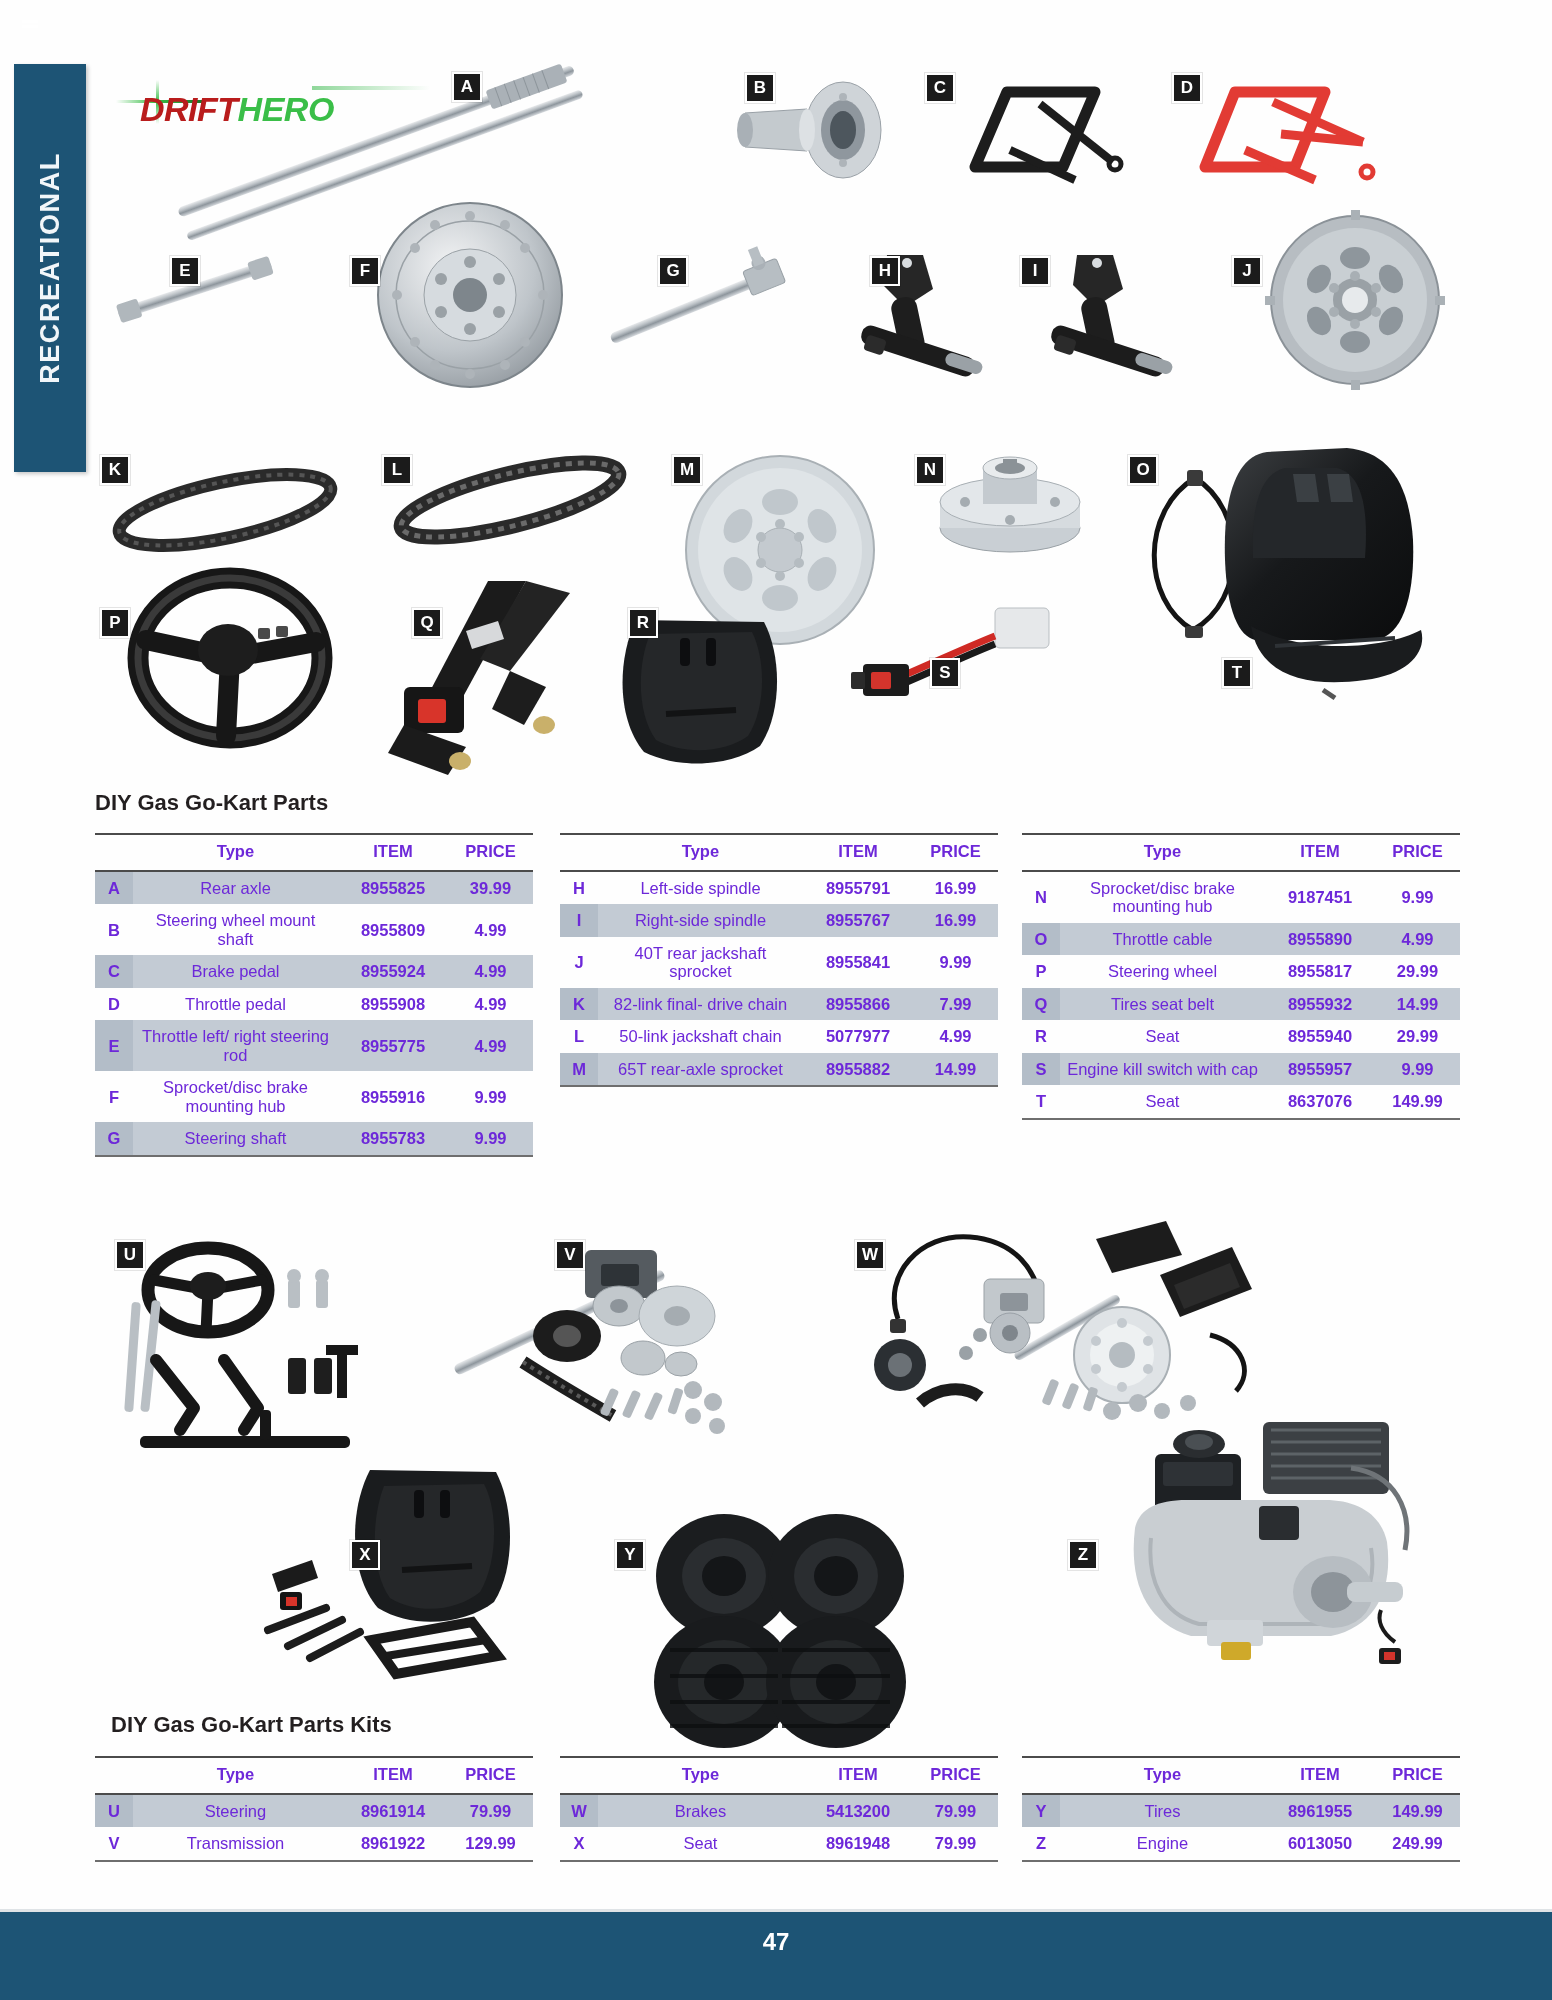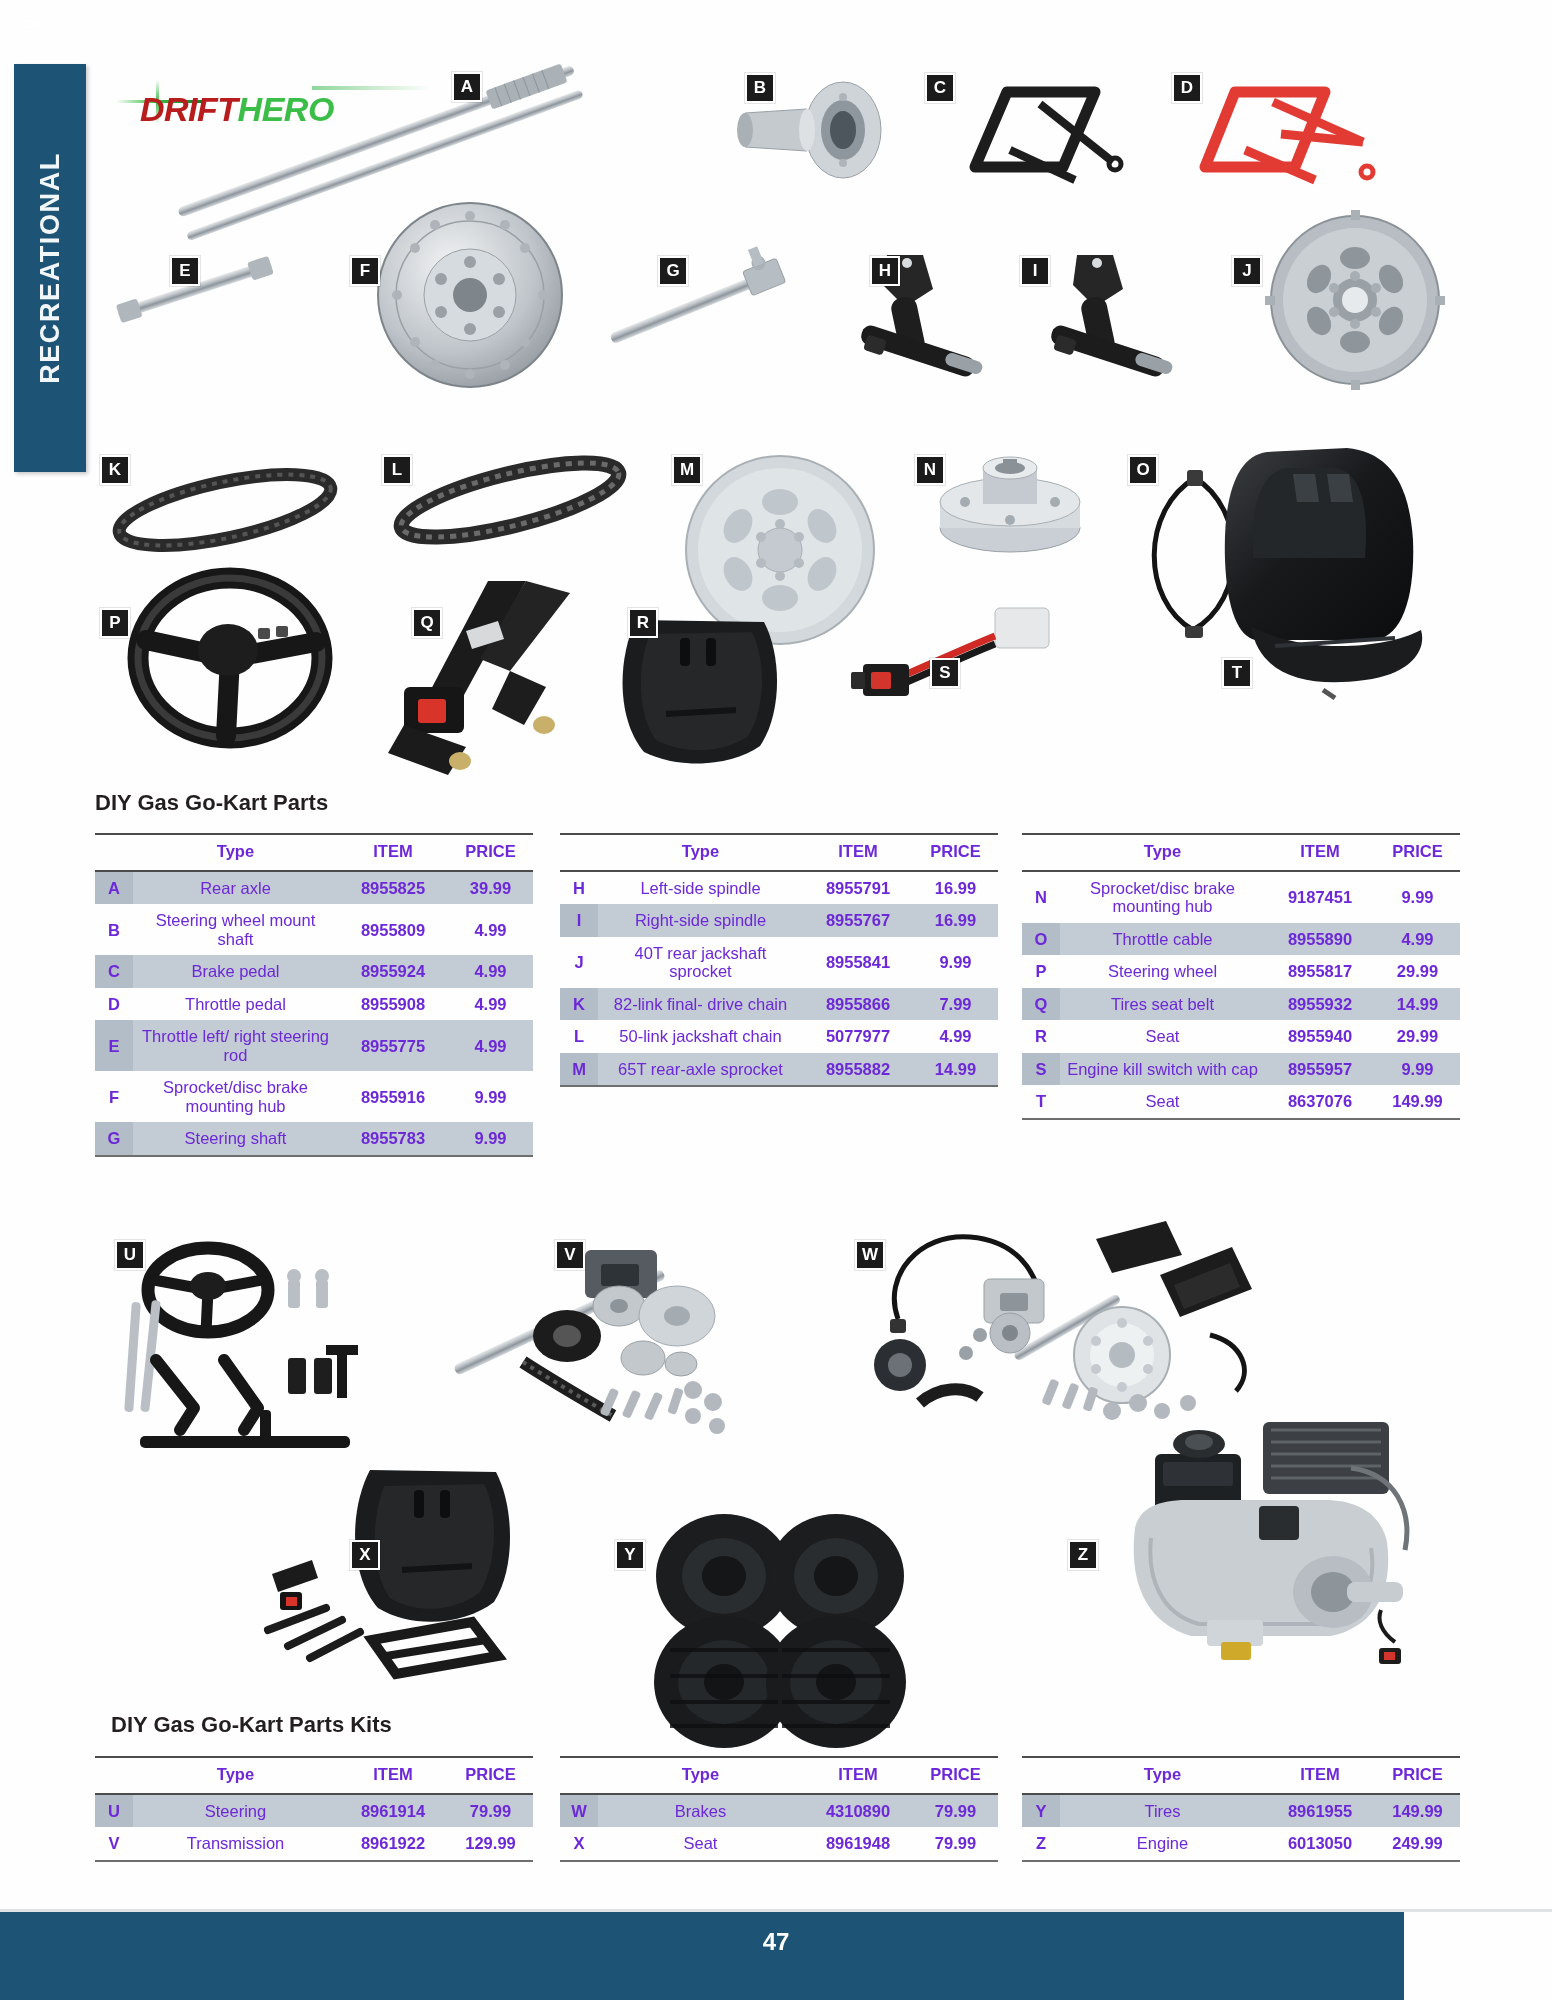--- a/index.html
+++ b/index.html
@@ -140,21 +140,21 @@
 
   
   .c-key   { width: 38px; }
   .c-type  { width: 205px; }
   .c-item  { width: 110px; }
   .c-price { width: 85px; }
 
   
   .footer-bar {
     position: absolute;
-    left: 0; bottom: 0; width: 1404px; height: 88px;
+    left: 0; bottom: 0; width: 1552px; height: 88px;
     background: #1d5475;
   }
   .footer-page {
     position: absolute;
     left: 0; top: 16px; width: 1552px; text-align: center;
     color: #ffffff; font-size: 24px; font-weight: 700;
   }
   .footer-hair {
     position:absolute; left:0; bottom:88px; width:1552px; height:3px;
     background:#dfe3e6;
@@ -925,21 +925,21 @@
         <th class="k"></th>
         <th>Type</th>
         <th>ITEM</th>
         <th>PRICE</th>
       </tr>
     </thead>
     <tbody>
         <tr class="alt">
           <td class="key">W</td>
           <td class="type">Brakes</td>
-          <td class="item">4310890</td>
+          <td class="item">5413200</td>
           <td class="price">79.99</td>
         </tr>
         <tr>
           <td class="key">X</td>
           <td class="type">Seat</td>
           <td class="item">8961948</td>
           <td class="price">79.99</td>
         </tr>
       </tbody>
   </table>

